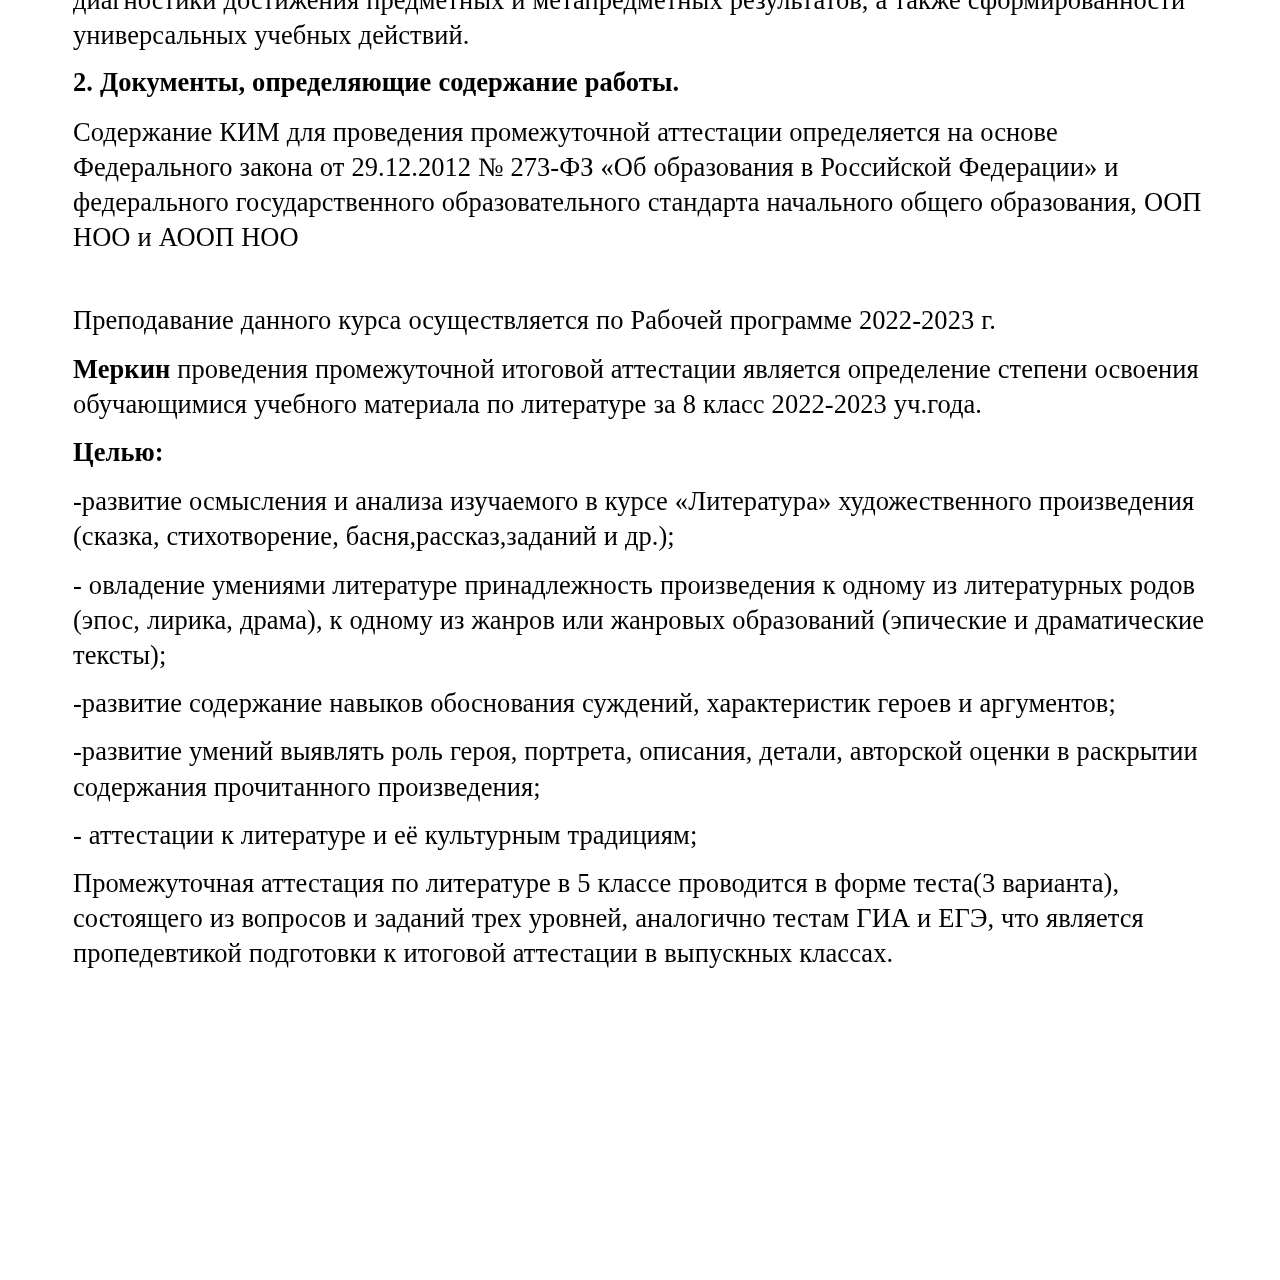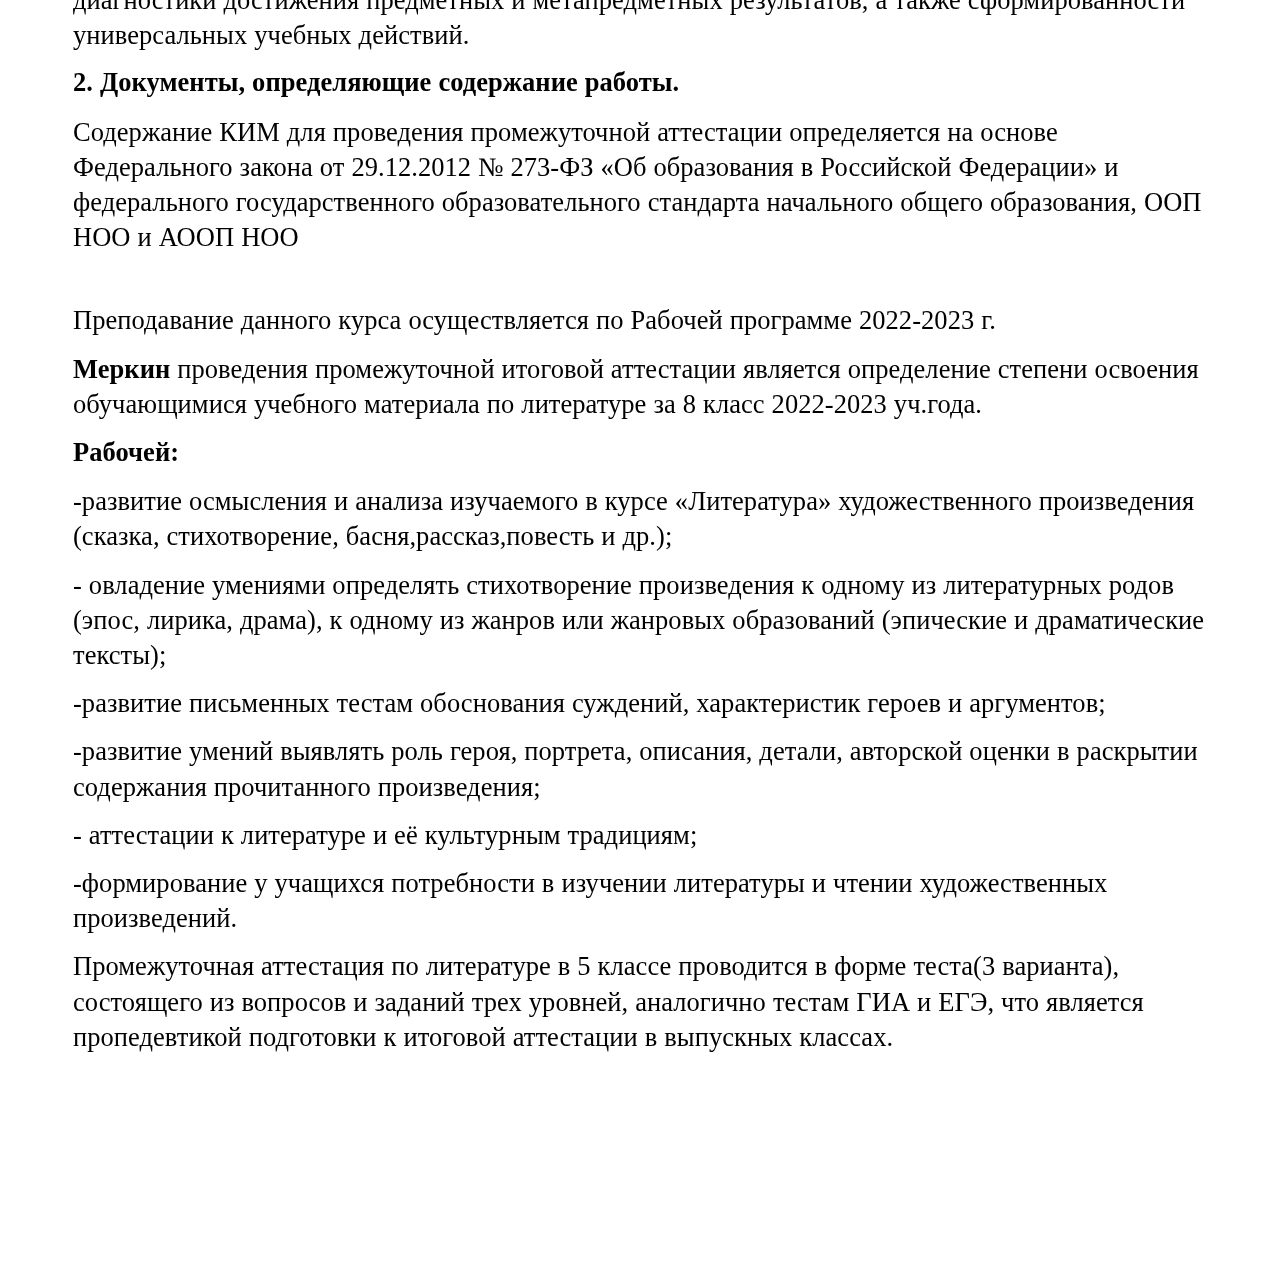--- a/index.html
+++ b/index.html
@@ -65,29 +65,28 @@
 
   <p class="para">Содержание КИМ для проведения промежуточной аттестации определяется на основе Федерального закона от 29.12.2012 № 273-ФЗ «Об образования в Российской Федерации» и федерального государственного образовательного стандарта начального общего образования, ООП НОО и АООП НОО</p>
 
   <div class="spacer"></div>
 
   <p class="para">Преподавание данного курса осуществляется по Рабочей программе 2022-2023 г.</p>
 
 
   <p class="para"><span class="lead-bold">Меркин</span><span> проведения промежуточной итоговой аттестации является определение степени освоения обучающимися учебного материала по литературе за 8 класс 2022-2023 уч.года.</span></p>
 
-  <p class="para heading">Рабочей:</p>
+  <p class="para heading">Целью:</p>
 
-  <p class="para">-развитие осмысления и анализа изучаемого в курсе «Литература» художественного произведения (сказка, стихотворение, басня,рассказ,повесть и др.);</p>
+  <p class="para">-развитие осмысления и анализа изучаемого в курсе «Литература» художественного произведения (сказка, стихотворение, басня,рассказ,заданий и др.);</p>
 
-  <p class="para">- овладение умениями определять стихотворение произведения к одному из литературных родов (эпос, лирика, драма), к одному из жанров или жанровых образований (эпические и драматические тексты);</p>
+  <p class="para">- овладение умениями литературе принадлежность произведения к одному из литературных родов (эпос, лирика, драма), к одному из жанров или жанровых образований (эпические и драматические тексты);</p>
 
-  <p class="para">-развитие письменных тестам обоснования суждений, характеристик героев и аргументов;</p>
+  <p class="para">-развитие содержание навыков обоснования суждений, характеристик героев и аргументов;</p>
 
   <p class="para">-развитие умений выявлять роль героя, портрета, описания, детали, авторской оценки в раскрытии содержания прочитанного произведения;</p>
 
   <p class="para">- аттестации к литературе и её культурным традициям;</p>
 
-  <p class="para">-формирование у учащихся потребности в изучении литературы и чтении художественных произведений.</p>
 
   <p class="para">Промежуточная аттестация по литературе в 5 классе проводится в форме теста(3 варианта), состоящего из вопросов и заданий трех уровней, аналогично тестам ГИА и ЕГЭ, что является пропедевтикой подготовки к итоговой аттестации в выпускных классах.</p>
 
 </div>
 
 </body></html>

